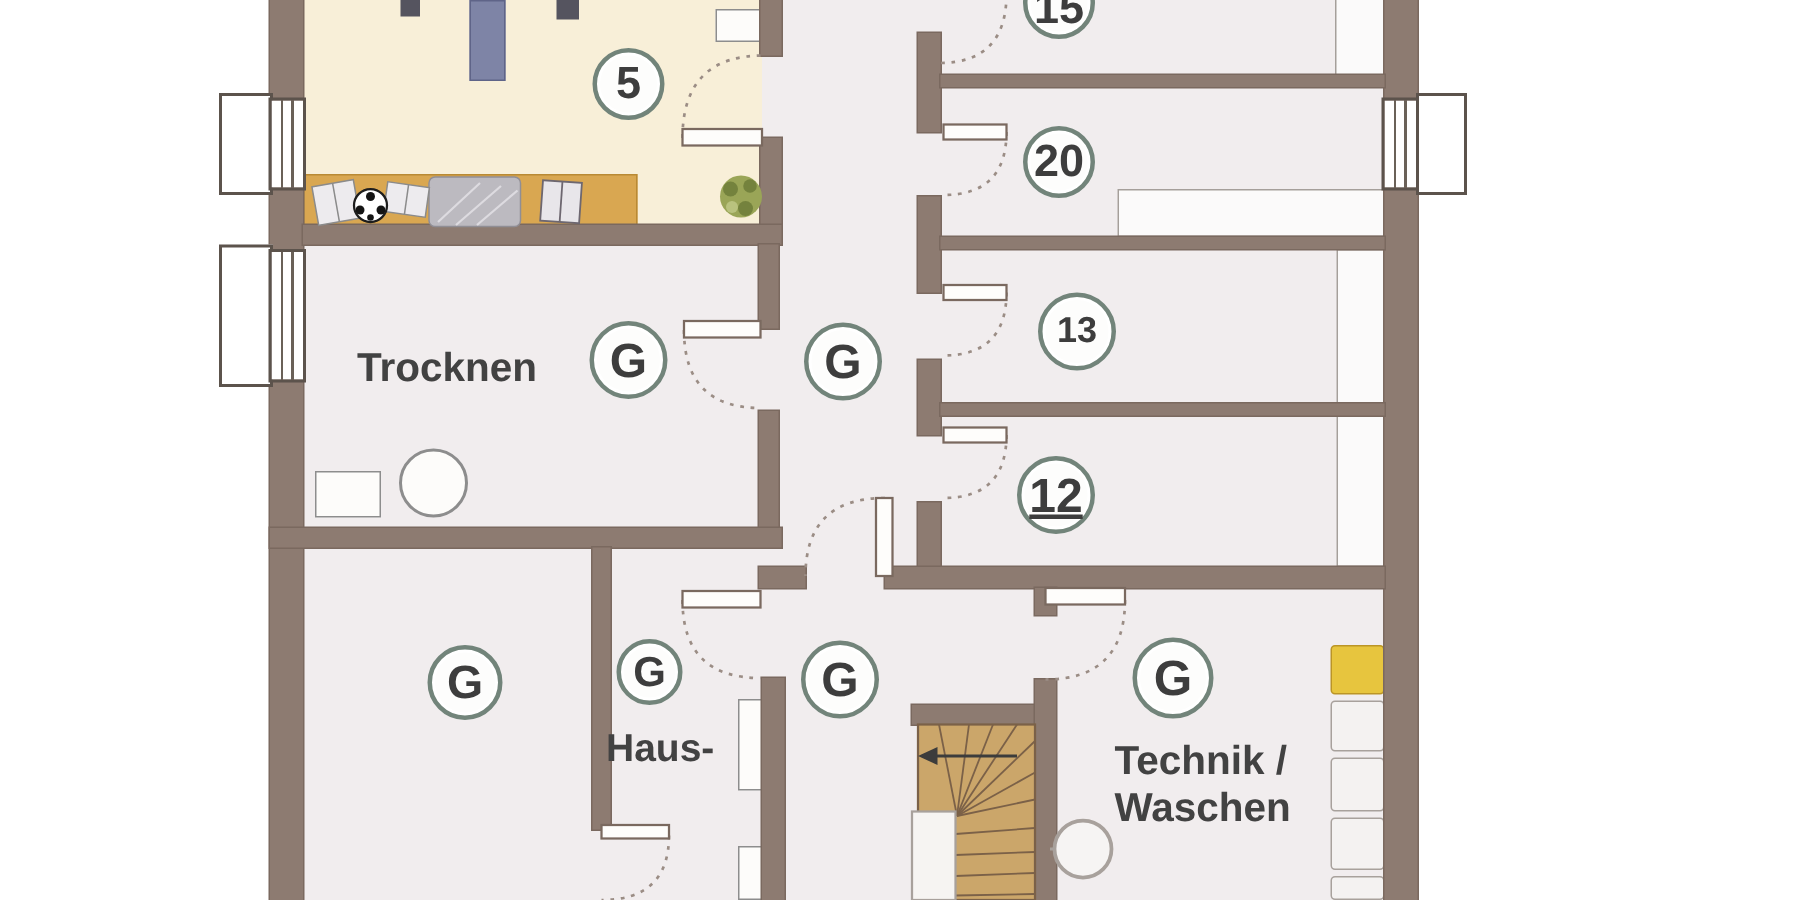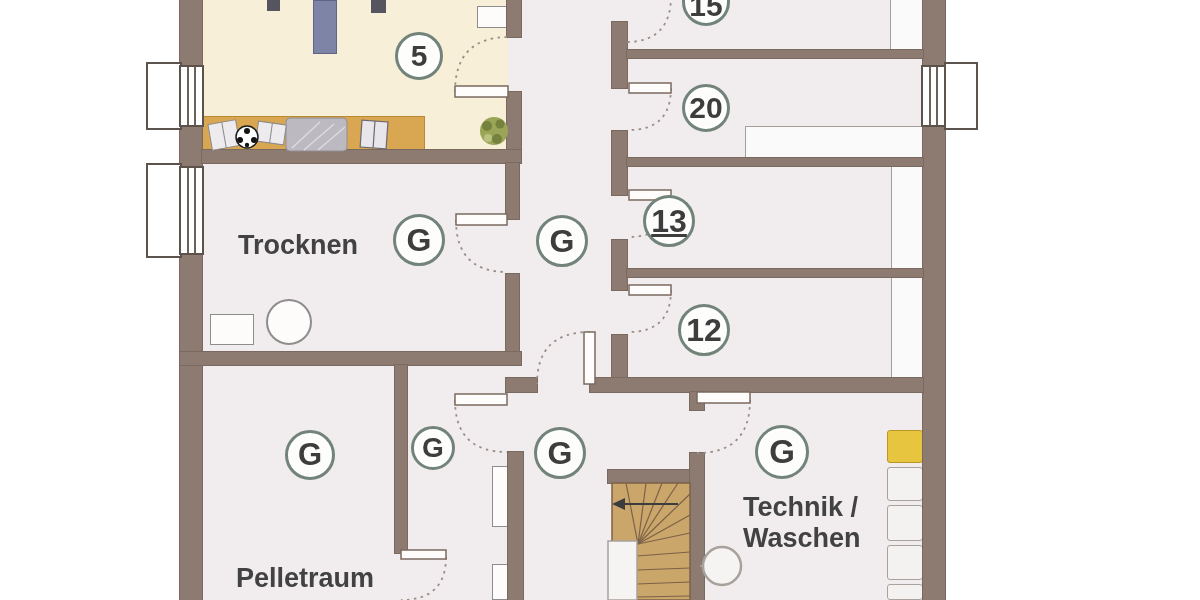--- a/index.html
+++ b/index.html
@@ -170,24 +170,24 @@
 
   <div class="badge" style="left:395px;top:32px;width:48px;height:48px;font-size:30px;">
       <span>5</span>
     </div>
   <div class="badge" style="left:682px;top:-22px;width:48px;height:48px;font-size:30px;align-items:flex-end;">
       <span>15</span>
     </div>
   <div class="badge" style="left:682px;top:84px;width:48px;height:48px;font-size:30px;">
       <span>20</span>
     </div>
-  <div class="badge" style="left:643px;top:195px;width:52px;height:52px;font-size:32px;text-decoration:underline;">
+  <div class="badge" style="left:692px;top:195px;width:52px;height:52px;font-size:24px;">
       <span>13</span>
     </div>
-  <div class="badge" style="left:678px;top:304px;width:52px;height:52px;font-size:32px;">
+  <div class="badge" style="left:678px;top:304px;width:52px;height:52px;font-size:32px;text-decoration:underline;">
       <span>12</span>
     </div>
 
   <div class="badge" style="left:393px;top:214px;width:52px;height:52px;font-size:32px;">
       <span>G</span>
     </div>
   <div class="badge" style="left:536px;top:215px;width:52px;height:52px;font-size:32px;">
       <span>G</span>
     </div>
   <div class="badge" style="left:285px;top:430px;width:50px;height:50px;font-size:31px;">
@@ -197,21 +197,21 @@
       <span>G</span>
     </div>
   <div class="badge" style="left:534px;top:427px;width:52px;height:52px;font-size:32px;">
       <span>G</span>
     </div>
   <div class="badge" style="left:755px;top:425px;width:54px;height:54px;font-size:33px;">
       <span>G</span>
     </div>
 
   <div class="lbl" style="left:238px;top:230px;font-size:27px;">Trocknen</div>
-  <div class="lbl" style="left:236px;top:563px;font-size:27px;">Pelletraum</div>
   <div class="lbl" style="left:404px;top:484px;font-size:26px;">
+    <div>Haus-</div>
   </div>
   <div class="lbl" style="left:743px;top:492px;font-size:27px;">
     <div>Technik /</div>
     <div>Waschen</div>
   </div>
 
 </div>
 
 </body></html>

